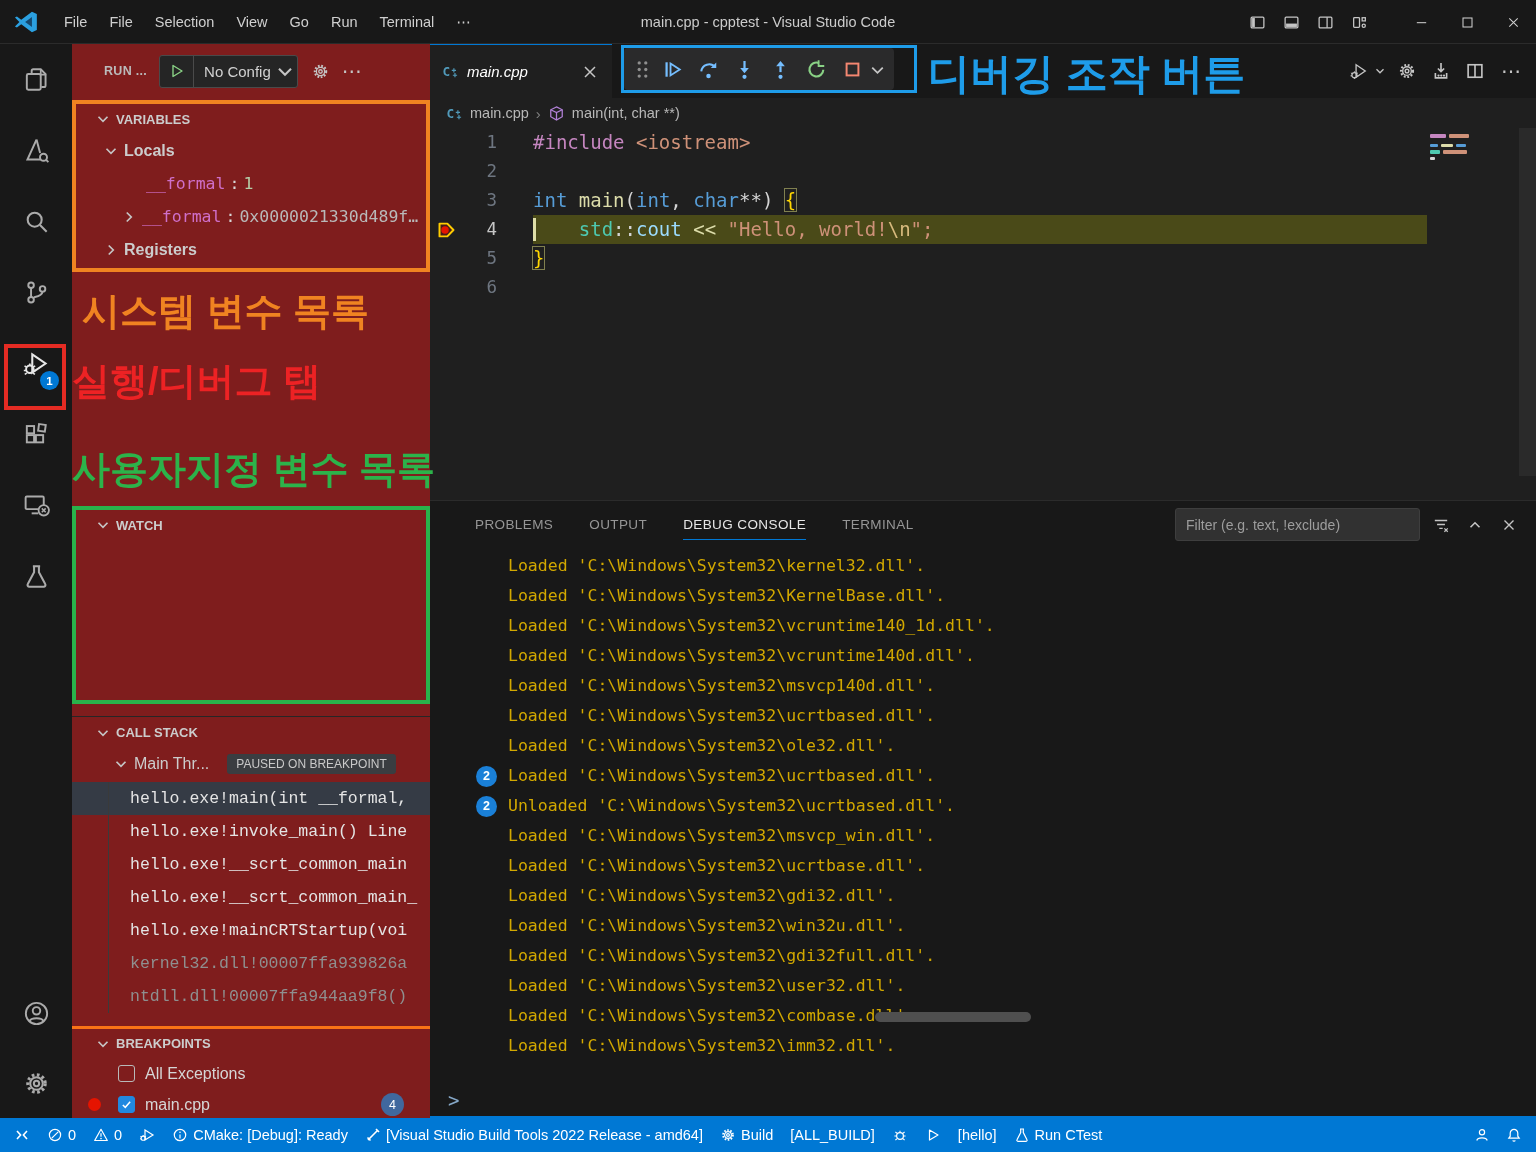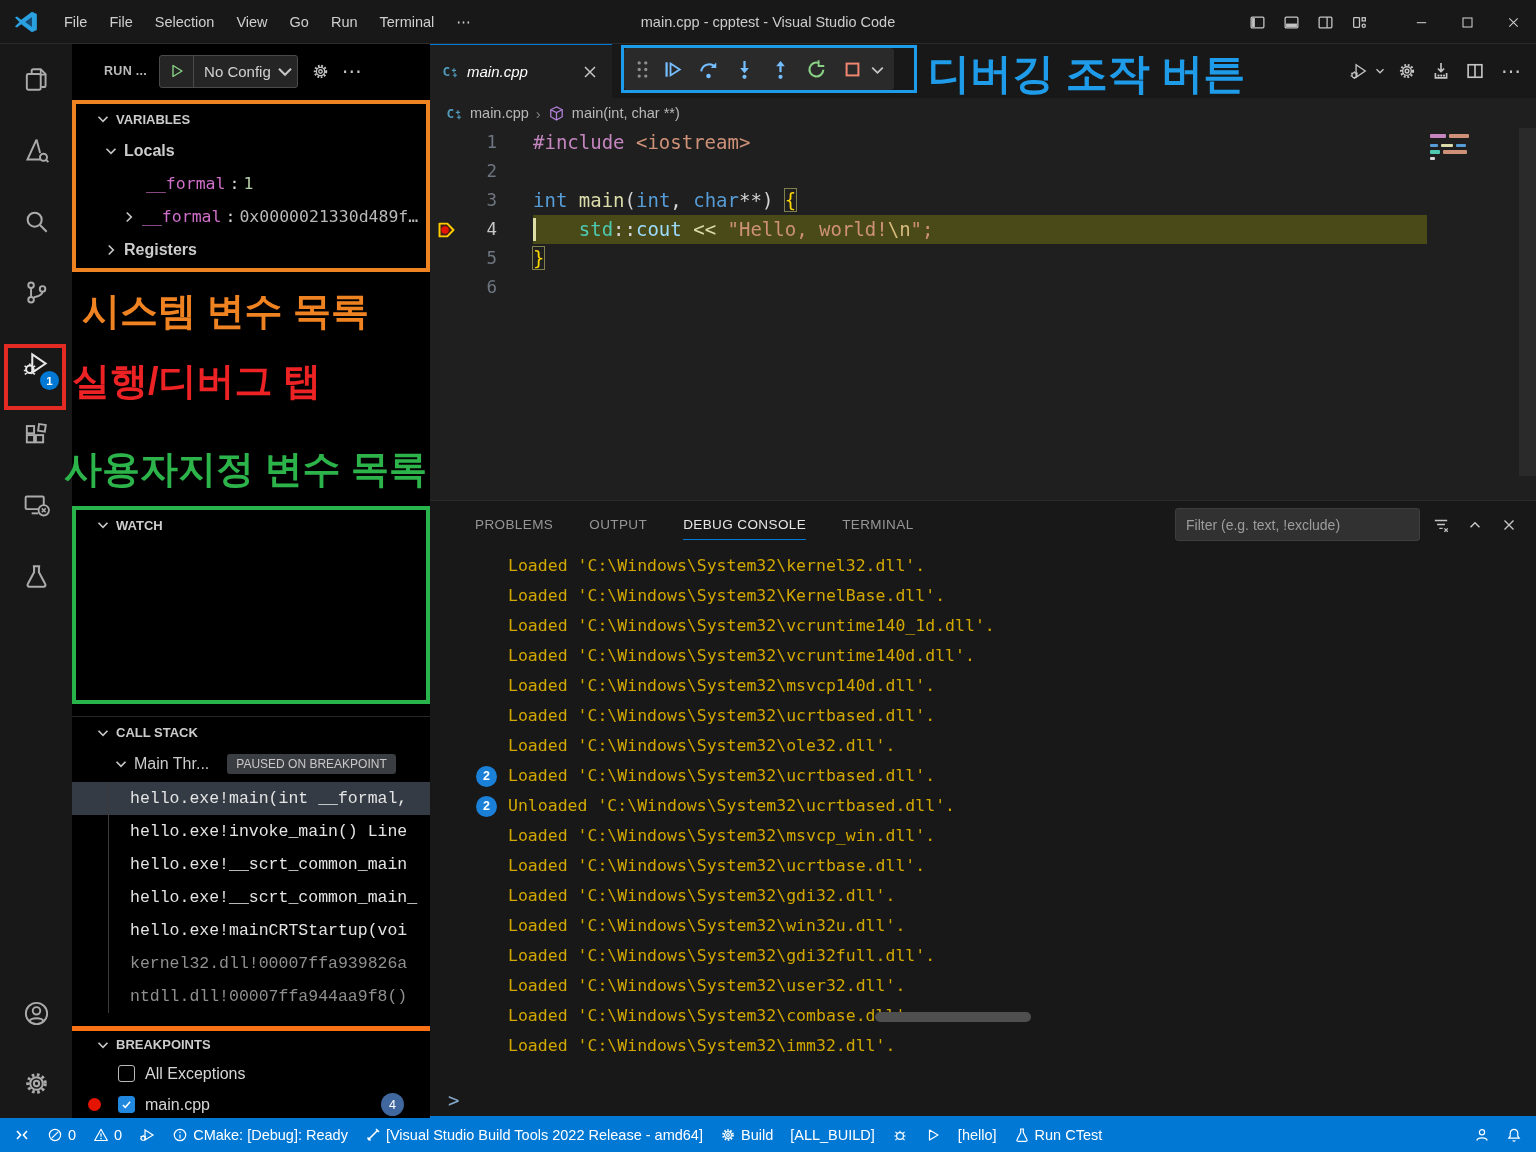--- a/index.html
+++ b/index.html
@@ -24,21 +24,21 @@
   
   #activitybar{position:absolute;left:0;top:44px;width:72px;height:1074px;background:#181818;z-index:4}
   .ab-item{width:72px;height:71px;display:flex;align-items:center;justify-content:center;position:relative;color:#ababab}
   .ab-item.active{color:#e7e7e7}
   .ab-item svg{width:29px;height:29px}
   .ab-badge{position:absolute;right:13px;bottom:9px;min-width:19px;height:19px;border-radius:10px;background:#0078d4;color:#fff;font-size:11.5px;font-weight:bold;display:flex;align-items:center;justify-content:center}
   #ab-bottom{position:absolute;bottom:0;left:0}
   #ab-bottom .ab-item{height:70px}
 
   
-  #sidebar{position:absolute;left:72px;top:44px;width:358px;height:1074px;background:#000000;z-index:3}
+  #sidebar{position:absolute;left:72px;top:44px;width:358px;height:1074px;background:#7f1d1d;z-index:3}
   .sb-header{position:absolute;top:0;left:0;right:0;height:54px;display:flex;align-items:center;padding-left:32px}
   .sbh-label{font-size:12.5px;font-weight:bold;color:#bbbbbb;letter-spacing:.3px;margin-right:12px;white-space:nowrap}
   .cfg-group{display:flex;align-items:center;height:33px;background:#252525;border:1px solid #4a4a4a;border-radius:3px}
   .cfg-play{width:34px;height:100%;display:flex;align-items:center;justify-content:center;border-right:1px solid #4a4a4a}
   .cfg-play svg{width:16px;height:16px}
   .cfg-label{font-size:15px;color:#d2d2d2;padding:0 2px 0 10px;max-width:112px;overflow:hidden;white-space:nowrap}
   .cfg-chev{width:24px;height:24px;color:#c5c5c5}
   .sbh-ico{width:30px;height:30px;margin-left:8px;color:#c5c5c5;display:flex;align-items:center;justify-content:center}
   .sbh-ico svg{width:19px;height:19px}
   .sbh-dots{font-size:20px;color:#c5c5c5;margin-left:6px;letter-spacing:2px}
@@ -62,21 +62,21 @@
   .thread-label{white-space:nowrap}
   .paused-badge{margin-left:14px;background:#3a3d41;color:#c9c9c9;font-size:12px;padding:3px 9px;border-radius:3px;white-space:nowrap}
   #frames{position:relative;margin-top:2px}
   #frames::before{content:"";position:absolute;left:36px;top:0;bottom:0;width:1px;background:#3a3a3a}
   .frame{height:33px;line-height:33px;padding-left:58px;font-family:Liberation Mono, monospace;font-size:16.5px;color:#e4e4e4;white-space:nowrap;overflow:hidden}
   .frame.sel{background:#353b45}
   .frame.dim{color:#8f8f8f}
   #cs-scrollbar{position:absolute;top:296px;left:803px;width:156px;height:10px;background:#4f4f4f;border-radius:5px}
 
   #sec-breakpoints{position:absolute;top:982px;left:0;right:0}
-  #sec-breakpoints .sec-title{padding-left:22px;border-top:5px solid #f97316;height:32px}
+  #sec-breakpoints .sec-title{padding-left:22px;border-top:3px solid #f97316;height:32px}
   .bp-row{height:31px;display:flex;align-items:center;font-size:16px;color:#d6d6d6}
   .cb{width:17px;height:17px;border:1.6px solid #b9b9b9;border-radius:3px;flex:none;display:flex;align-items:center;justify-content:center}
   .cb.checked{background:#2188e0;border-color:#2188e0}
   .cb svg{width:13px;height:13px}
   .bp-dot{width:13px;height:13px;border-radius:50%;background:#e51400;flex:none}
   .bp-count{margin-left:auto;margin-right:26px;width:23px;height:23px;border-radius:50%;background:#40689e;color:#fff;font-size:12.5px;display:flex;align-items:center;justify-content:center}
 
   
   #editor{position:absolute;left:430px;top:44px;width:1106px;height:456px;background:#1f1f1f;z-index:2}
   #tabbar{position:absolute;top:0;left:0;right:0;height:54px;background:#181818}
@@ -147,21 +147,21 @@
 
   
   .ann-box{position:absolute;z-index:50;pointer-events:none}
   #ann-vars{left:72px;top:100px;width:358px;height:172px;border:4px solid #f08321}
   #ann-watch{left:72px;top:506px;width:358px;height:198px;border:4px solid #29b34b}
   #ann-debugicon{left:4px;top:344px;width:62px;height:66px;border:4px solid #e42b23}
   #ann-toolbar{left:621px;top:45px;width:296px;height:48px;border:3px solid #1e9ce9}
   .ann-text{position:absolute;z-index:60;font-weight:bold;white-space:nowrap;pointer-events:none;font-family:"Liberation Sans",sans-serif}
   #ann-sysvars{left:82px;top:286px;font-size:38px;color:#f08321}
   #ann-rundebug{left:72px;top:356px;font-size:38px;color:#ed2224}
-  #ann-uservars{left:64px;top:444px;font-size:38px;color:#2cb34a}
+  #ann-uservars{left:72px;top:444px;font-size:38px;color:#2cb34a}
   #ann-dbgbtn{left:928px;top:46px;font-size:42px;color:#1e9ce9}
 </style>
 </head>
 <body>
 
 <header id="titlebar">
   <span class="ico" id="vscode-logo">
     <svg viewBox="0 0 24 24">
         <path d="M17.5 2.5L22 4.6v14.8l-4.5 2.1L7.6 14l-4 3.1-1.8-1L5.9 12 1.8 7.9l1.8-1 4 3.1z" fill="#2ba0e0"></path>
         <path d="M17.5 7.4v9.2L11.2 12z" fill="#15486e"></path>

